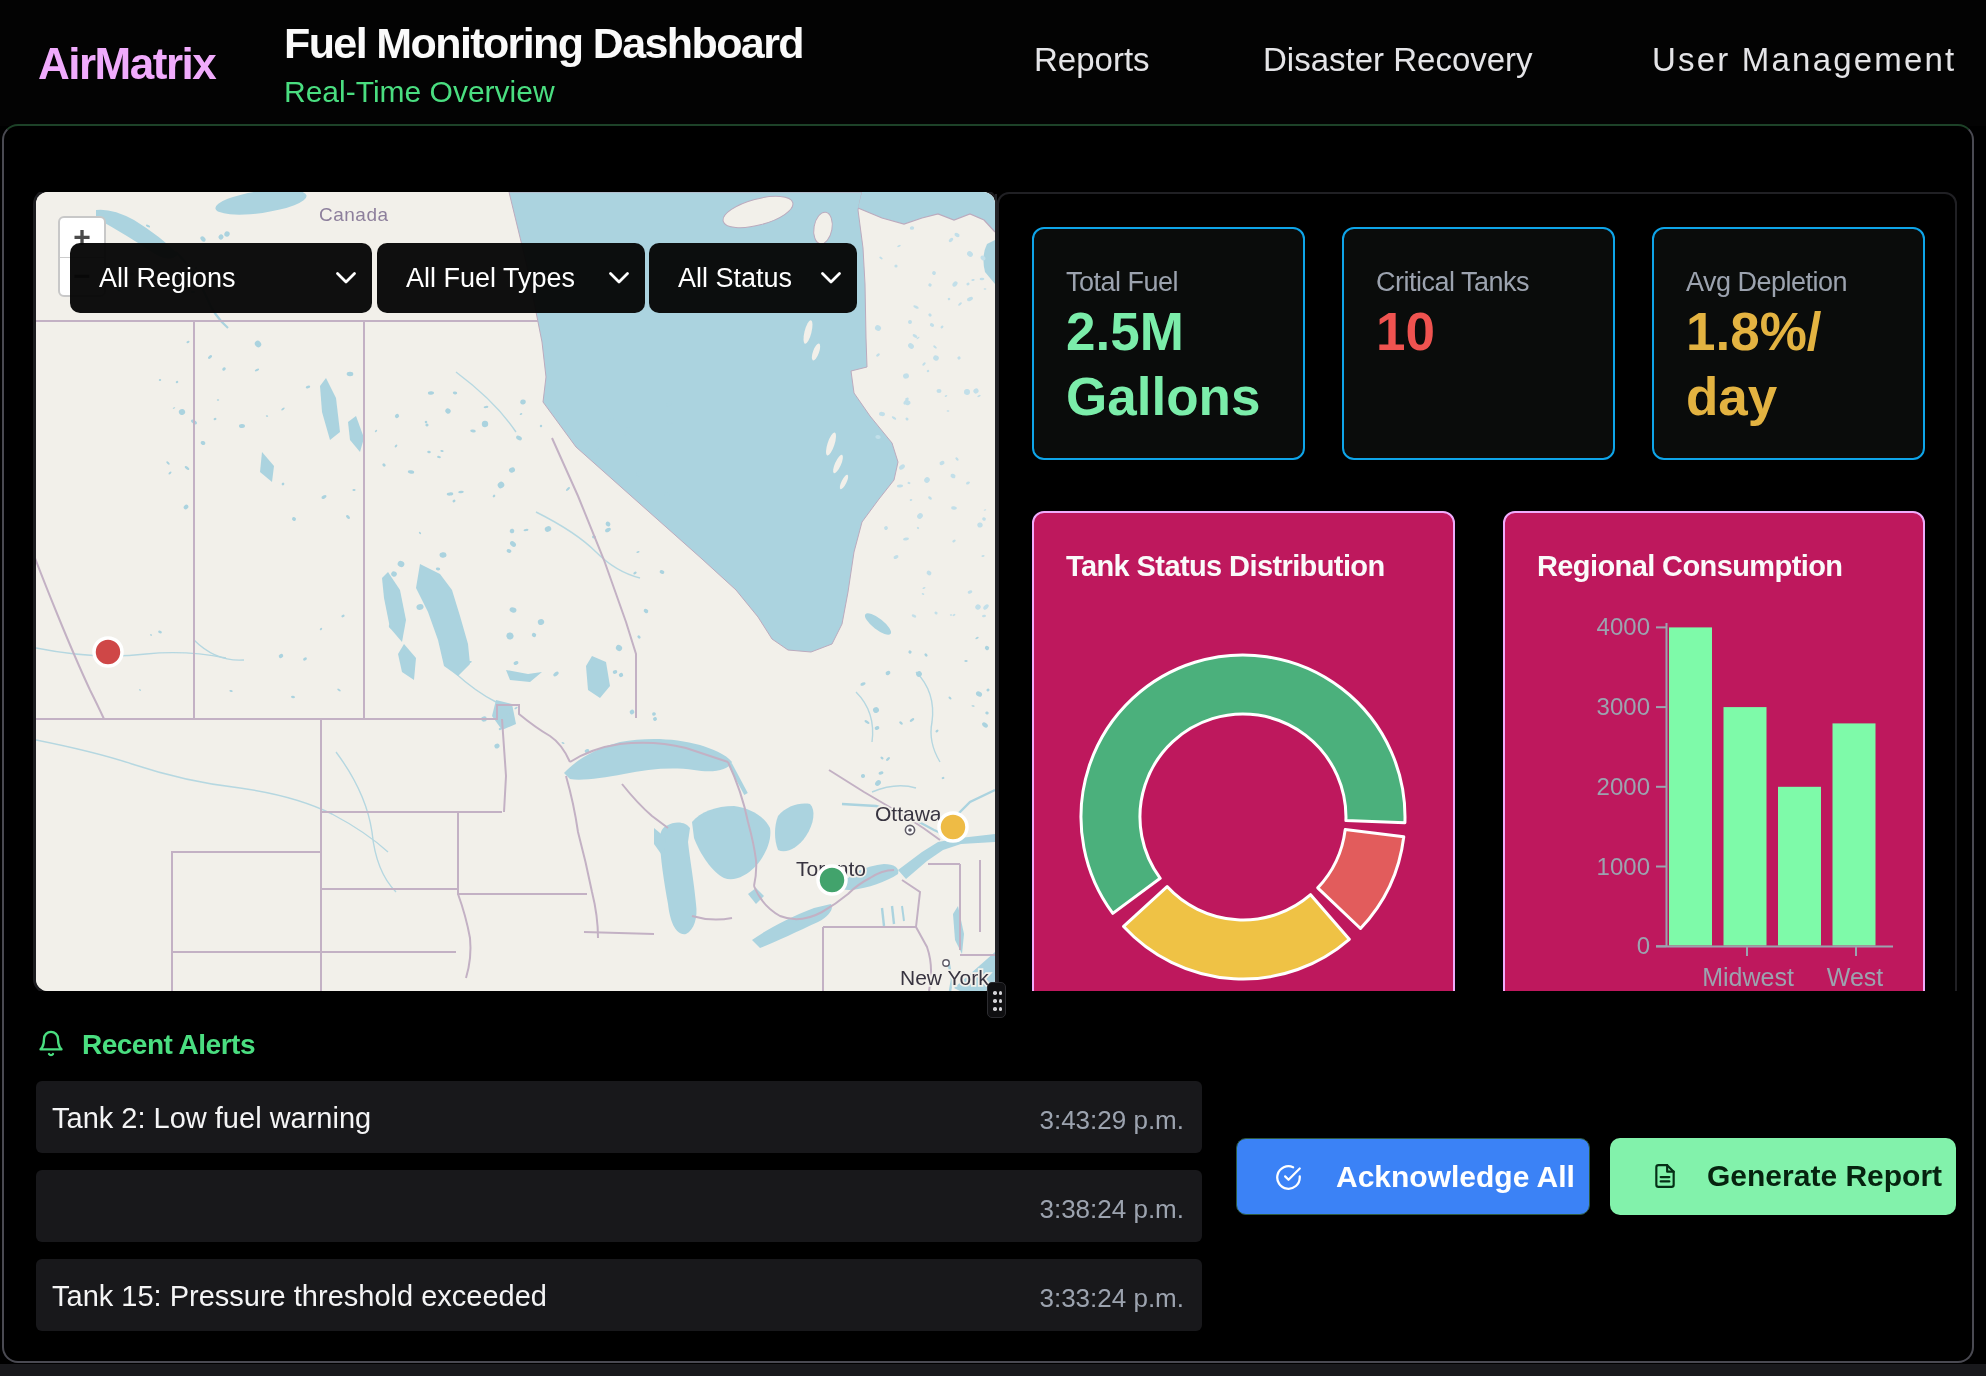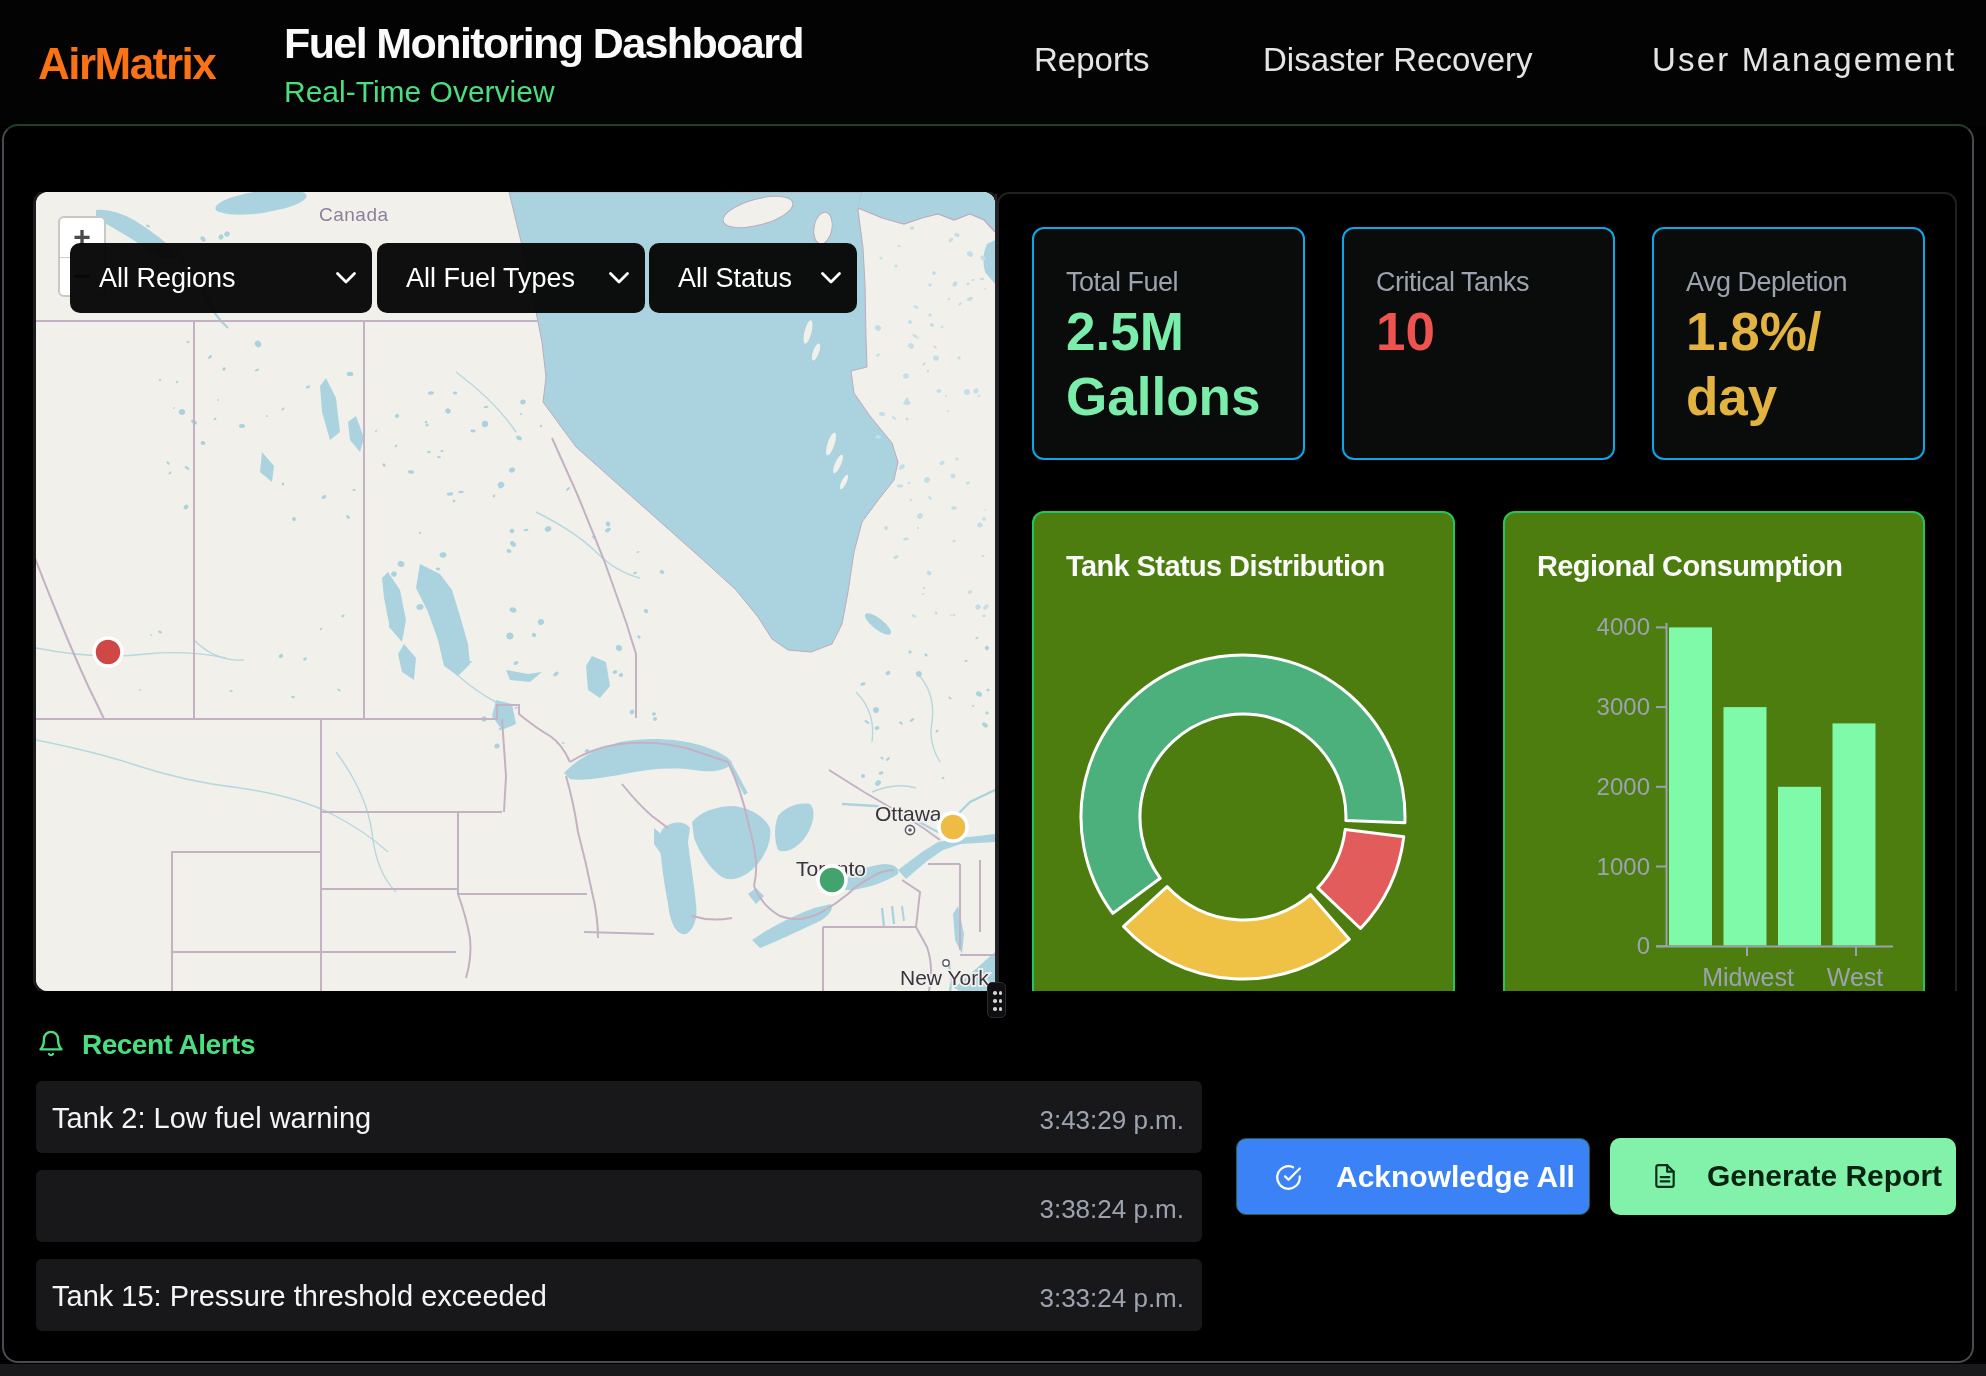--- a/index.html
+++ b/index.html
@@ -1,19 +1,19 @@
 <!DOCTYPE html>
 <html><head><meta charset="utf-8">
 <style>
 * { margin:0; padding:0; box-sizing:border-box; }
 html,body { width:1986px; height:1376px; background:#000; overflow:hidden;
   font-family:"Liberation Sans",sans-serif; -webkit-font-smoothing:antialiased; }
 .abs { position:absolute; }
 #header { position:absolute; left:0; top:0; width:1986px; height:126px; background:#030303; }
-.logo { position:absolute; left:38px; top:39px; font-size:44px; font-weight:bold; color:#f97316; letter-spacing:-1.5px; }
+.logo { position:absolute; left:38px; top:39px; font-size:44px; font-weight:bold; color:#f0abfc; letter-spacing:-1.5px; }
 .title { position:absolute; left:284px; top:19px; font-size:43px; font-weight:bold; color:#fafafa; letter-spacing:-1.6px; }
 .subtitle { position:absolute; left:284px; top:75px; font-size:30px; color:#4ade80; }
 .nav { position:absolute; top:41px; font-size:33px; color:#e4e4e7; }
 #wrap { position:absolute; left:2px; top:124px; width:1972px; height:1239px;
   border:2px solid #4a4a52; border-top-color:#1d4228; border-radius:16px; background:#000; }
 #botstrip { position:absolute; left:0; top:1364px; width:1986px; height:12px; background:#19191c; }
 #maprow { position:absolute; left:0px; top:192px; width:1986px; height:799px; overflow:hidden; }
 #mapcard { position:absolute; left:36px; top:0px; width:959px; height:799px; border-radius:12px;
   overflow:hidden; background:#f2f0ea; box-shadow:0 0 0 3px #1c1c1f; }
 #divider { position:absolute; left:995px; top:2px; width:2px; height:797px; background:#232327; }
@@ -25,22 +25,22 @@
   font-size:30px; font-weight:bold; text-align:center; line-height:38px; border-bottom:1px solid #ccc; }
 .zoomctl .minus { position:absolute; left:0; top:41px; width:100%; height:38px; color:#4a4a4a;
   font-size:30px; font-weight:bold; text-align:center; line-height:34px; }
 .pill { position:absolute; top:51px; height:70px; background:rgba(6,6,6,0.965); border-radius:10px;
   color:#fff; font-size:27px; font-weight:500; line-height:70px; padding-left:29px; }
 .pill svg { position:absolute; right:13px; top:22px; }
 .statcard { position:absolute; top:33px; width:273px; height:233px; background:#0a0c0b;
   border:2px solid #0ea5e9; border-radius:12px; }
 .statcard .lbl { position:absolute; left:32px; top:38px; font-size:27px; color:#9ca3af; letter-spacing:-0.5px; }
 .statcard .val { position:absolute; left:32px; top:70px; font-size:53px; font-weight:bold; line-height:65px; }
-.chartcard { position:absolute; top:317px; height:500px; background:#4d7c0f;
-  border:2px solid #22c55e; border-radius:12px; }
+.chartcard { position:absolute; top:317px; height:500px; background:#be185d;
+  border:2px solid #f0abfc; border-radius:12px; }
 .chartcard .ctitle { position:absolute; left:32px; top:37px; font-size:29px; font-weight:bold; color:#fafafa; letter-spacing:-0.6px; }
 #grip { position:absolute; left:987px; top:982px; width:19px; height:36px; background:#0f0f11;
   border:1px solid #2c2c30; border-radius:5px; }
 #alerts-title { position:absolute; left:82px; top:1029px; font-size:28px; font-weight:bold; color:#4ade80; letter-spacing:-0.5px; }
 .arow { position:absolute; left:36px; width:1166px; height:72px; background:#18181b; border-radius:6px; }
 .arow .t { position:absolute; left:16px; top:21px; font-size:29px; color:#f4f4f5; }
 .arow .tm { position:absolute; right:18px; top:24px; font-size:26px; color:#9ca3af; }
 .btn { position:absolute; top:1138px; height:77px; border-radius:10px; }
 #ackbtn { left:1236px; width:354px; background:#3b82f6; border:1px solid #2c5a3e; }
 #ackbtn .bt { position:absolute; left:99px; top:21px; font-size:30px; font-weight:600; color:#fff; }

